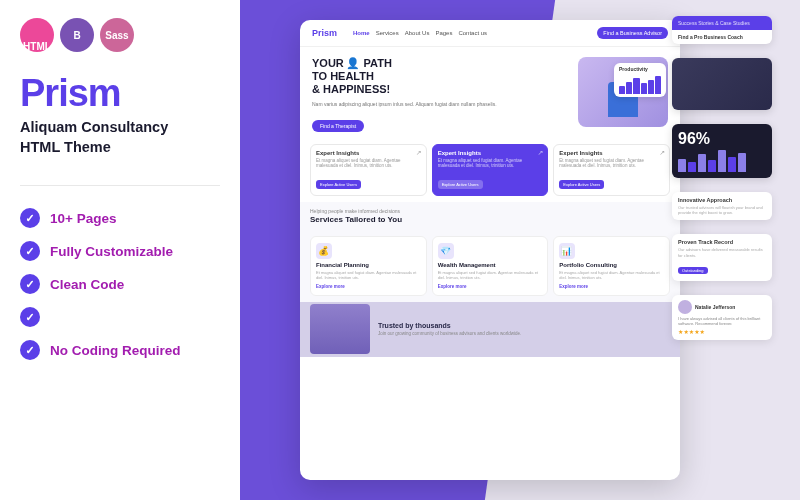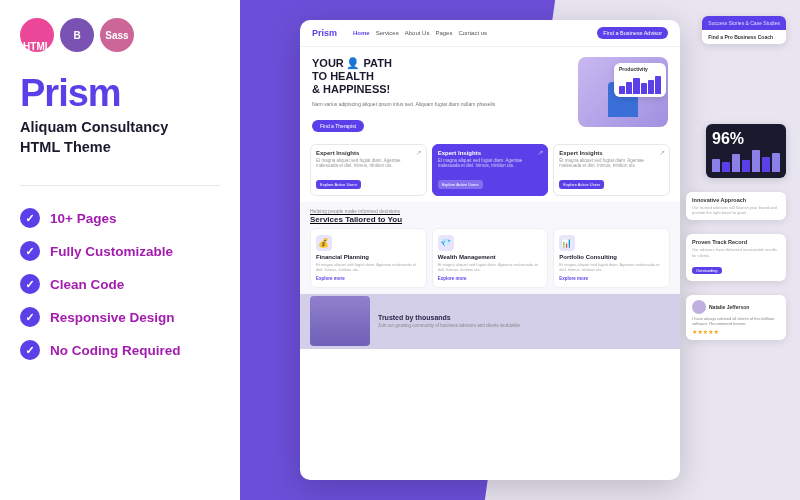--- a/index.html
+++ b/index.html
@@ -301,22 +301,21 @@
     }
     .insight-card { position: relative; }
     .insight-card.purple .insight-arrow { color: rgba(255,255,255,0.6); }
 
     
     .preview-services {
       background: #f8f8fc;
       padding: 6px 10px;
     }
     .services-header {
-      margin-bottom: 4px;
-      text-decoration: underline;
+      margin-bottom: 12px;
     }
     .services-label {
       font-size: 5px;
       color: #888;
       margin-bottom: 1px;
     }
     .services-title {
       font-size: 8px;
       font-weight: 800;
       color: #1a1a2e;
@@ -388,28 +387,27 @@
     }
     .bottom-sub {
       font-size: 4.5px;
       color: #888;
       line-height: 1.3;
     }
 
     
     .side-previews {
       position: absolute;
-      right: 14px;
+      right: 28px;
       top: 16px;
       width: 100px;
       display: flex;
       flex-direction: column;
       gap: 14px;
       z-index: 3;
-      align-items: flex-end;
     }
     .side-card {
       background: #fff;
       border-radius: 6px;
       overflow: hidden;
       box-shadow: 0 2px 8px rgba(0,0,0,0.12);
     }
     .side-card-top {
       background: #5b3fe8;
       padding: 4px 6px;
@@ -585,21 +583,20 @@
     <div class="feature-item">
       <div class="check-icon"></div>
       <span class="feature-label">Fully Customizable</span>
     </div>
     <div class="feature-item">
       <div class="check-icon"></div>
       <span class="feature-label">Clean Code</span>
     </div>
     <div class="feature-item">
       <div class="check-icon"></div>
-      <span class="feature-label">Responsive Design</span>
     </div>
     <div class="feature-item">
       <div class="check-icon"></div>
       <span class="feature-label">No Coding Required</span>
     </div>
   </div>
 </div>
 
 <div class="right-panel">
   <div class="purple-bg"></div>

